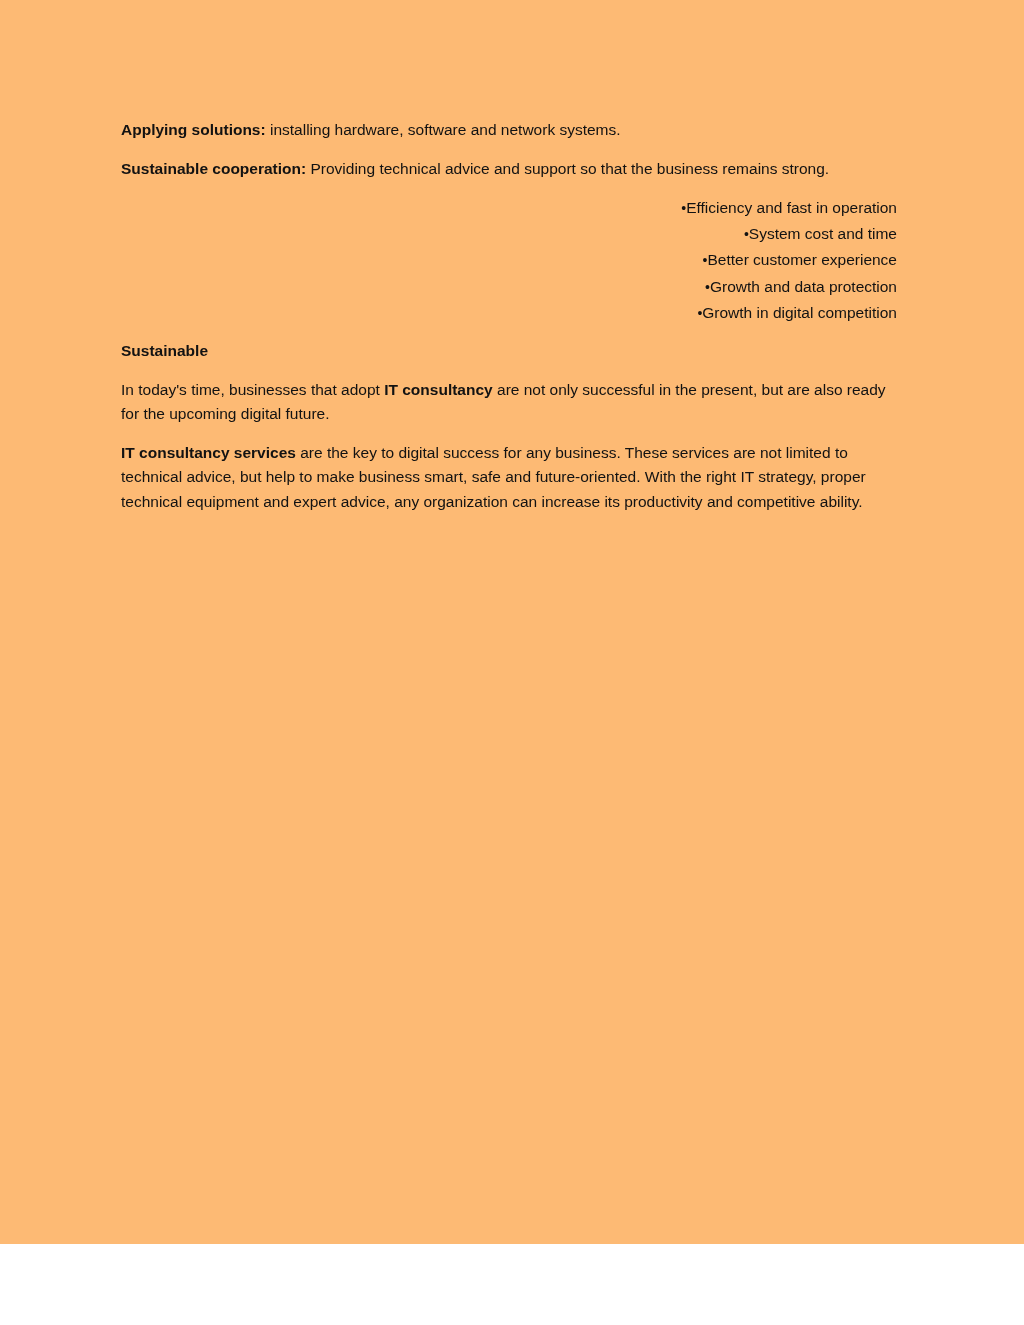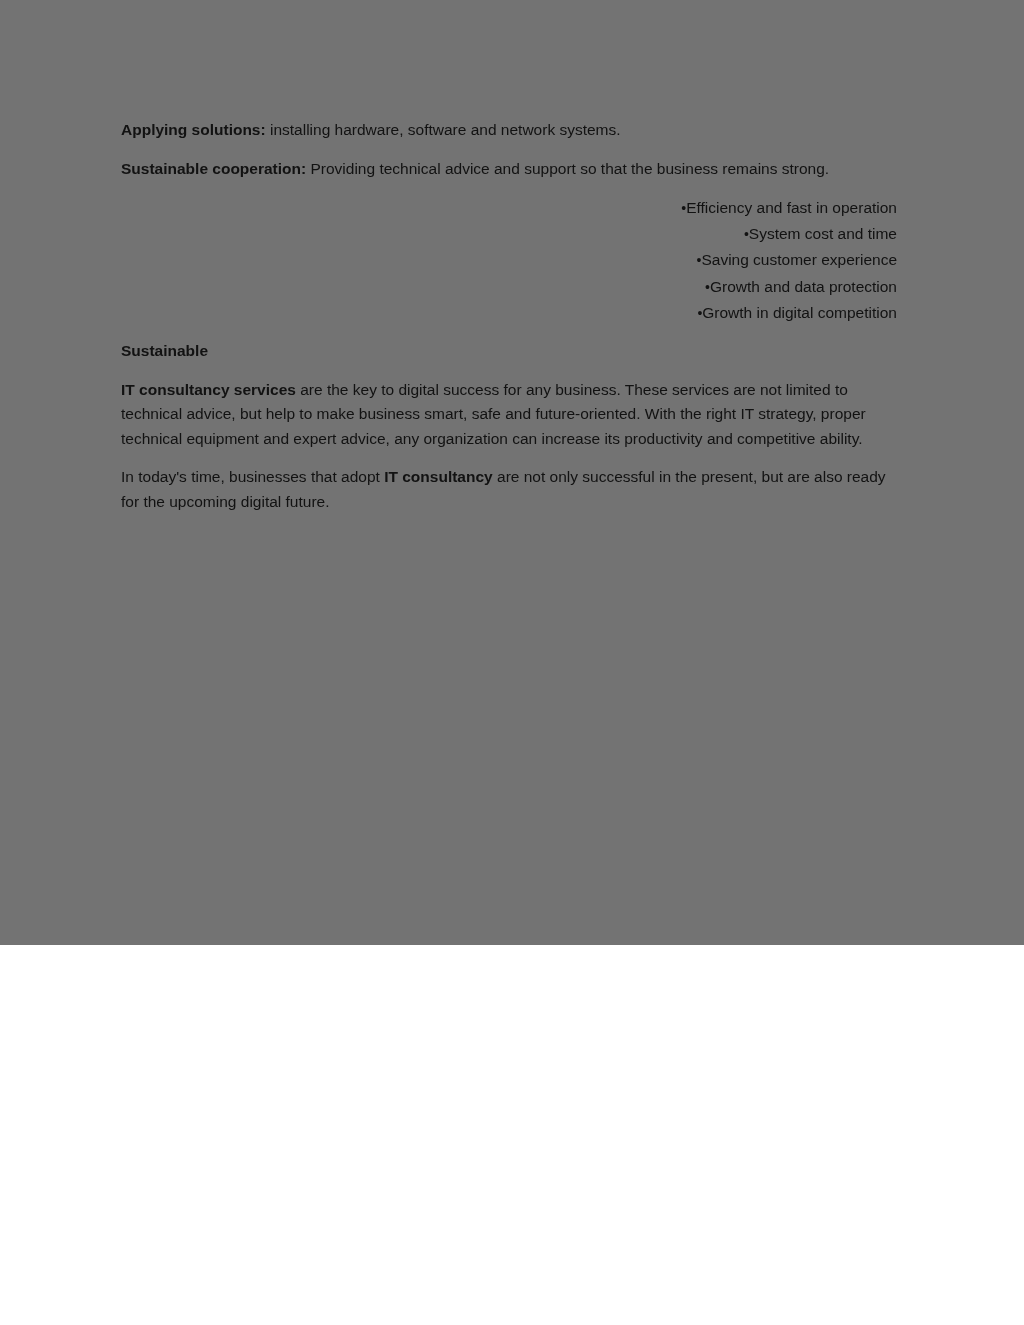--- a/index.html
+++ b/index.html
@@ -3,22 +3,22 @@
 <meta charset="utf-8">
 <style>
   html, body {
     margin: 0;
     padding: 0;
     background: #ffffff;
   }
   .page {
     position: relative;
     width: 1024px;
-    height: 945px;
-    background: #737373;
+    height: 1244px;
+    background: #fdba74;
     box-sizing: border-box;
     padding: 118px 127px 0 121px;
     font-family: "Liberation Sans", sans-serif;
     font-size: 15.5px;
     color: #121212;
     -webkit-font-smoothing: antialiased;
   }
   .para {
     margin: 0 0 14px 0;
     line-height: 24.5px;
@@ -51,24 +51,24 @@
 
   <p class="para"><strong>Applying solutions:</strong><span> installing hardware, software and network systems.</span></p>
 
 
   <p class="para"><strong>Sustainable cooperation:</strong><span> Providing technical advice and support so that the business remains strong.</span></p>
 
 
   <ul class="bullets">
     <li><span class="bullet">•</span><span>Efficiency and fast in operation</span></li>
     <li><span class="bullet">•</span><span>System cost and time</span></li>
-    <li><span class="bullet">•</span><span>Saving customer experience</span></li>
+    <li><span class="bullet">•</span><span>Better customer experience</span></li>
     <li><span class="bullet">•</span><span>Growth and data protection</span></li>
     <li><span class="bullet">•</span><span>Growth in digital competition</span></li>
   </ul>
 
   <p class="heading">Sustainable</p>
 
+  <p class="para"><span>In today's time, businesses that adopt </span><strong>IT consultancy</strong><span> are not only successful in the present, but are also ready for the upcoming digital future.</span></p>
+
   <p class="para"><strong>IT consultancy services</strong><span> are the key to digital success for any business. These services are not limited to technical advice, but help to make business smart, safe and future-oriented. With the right IT strategy, proper technical equipment and expert advice, any organization can increase its productivity and competitive ability.</span></p>
-
-  <p class="para"><span>In today's time, businesses that adopt </span><strong>IT consultancy</strong><span> are not only successful in the present, but are also ready for the upcoming digital future.</span></p>
 
 </div>
 
 </body></html>

